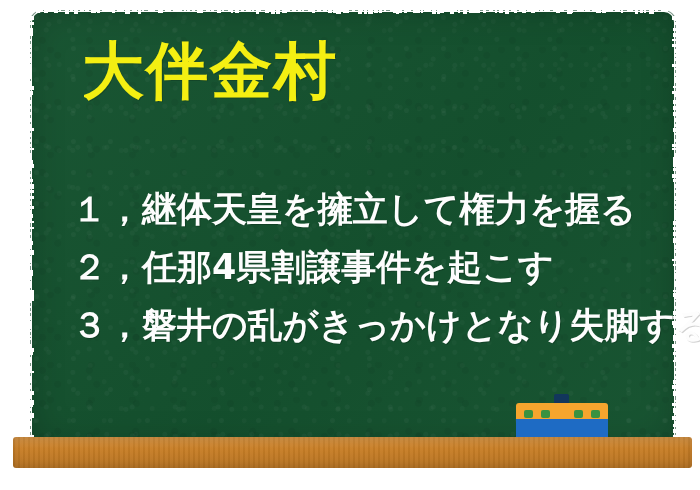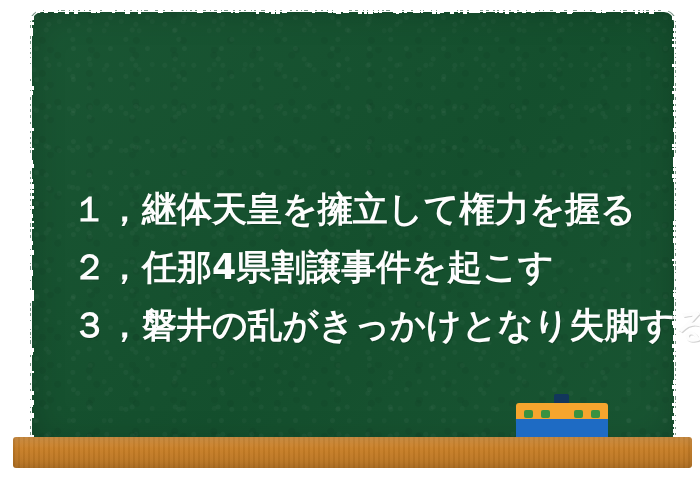--- a/index.html
+++ b/index.html
@@ -627,20 +627,21 @@
         <div class="edge-nibble" style="left: 0px; top: 411px; width: 1.8551px; height: 3.93759px;"></div>
         <div class="edge-nibble" style="left: 644.777px; top: 411px; width: 1.22269px; height: 3.2325px;"></div>
         <div class="edge-nibble" style="left: 0px; top: 414px; width: 1.88693px; height: 2.15249px;"></div>
         <div class="edge-nibble" style="left: 642.794px; top: 414px; width: 3.20557px; height: 3.26749px;"></div>
         <div class="edge-nibble" style="left: 0px; top: 419px; width: 1.27723px; height: 3.20115px;"></div>
         <div class="edge-nibble" style="left: 643.404px; top: 419px; width: 2.59554px; height: 3.92668px;"></div>
         <div class="edge-nibble" style="left: 0px; top: 425px; width: 3.88841px; height: 4.0807px;"></div>
         <div class="edge-nibble" style="left: 643.499px; top: 425px; width: 2.50062px; height: 3.90722px;"></div>
       </div>
 
+    <div class="board-title">大伴金村</div>
 
     <div class="board-lines">
       <div class="board-line">１，継体天皇を擁立して権力を握る</div>
       <div class="board-line">２，任那4県割譲事件を起こす</div>
       <div class="board-line">３，磐井の乱がきっかけとなり失脚する</div>
     </div>
   </div>
 
   <div class="eraser">
     <div class="eraser-handle"></div>

